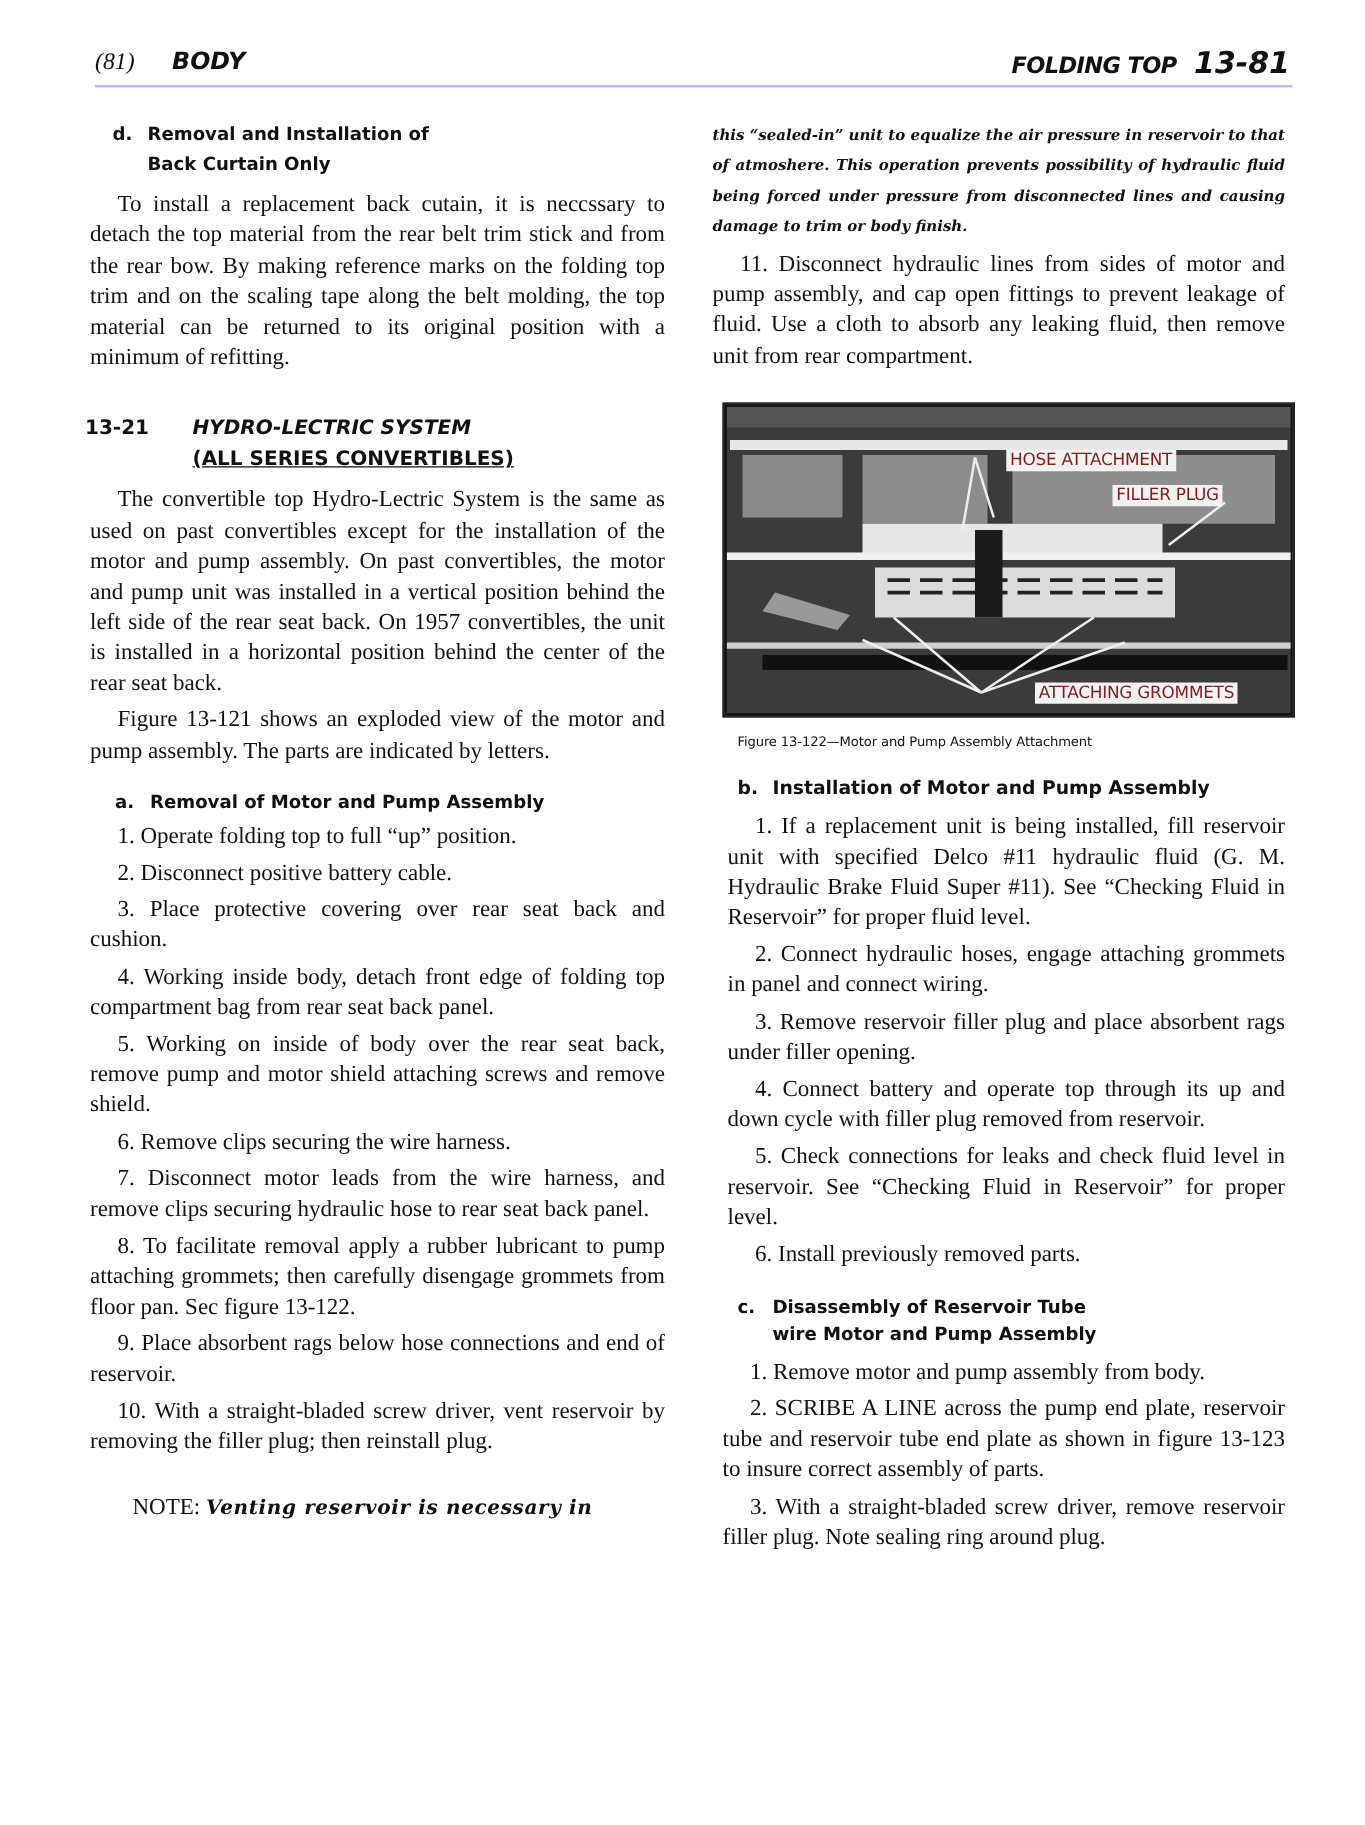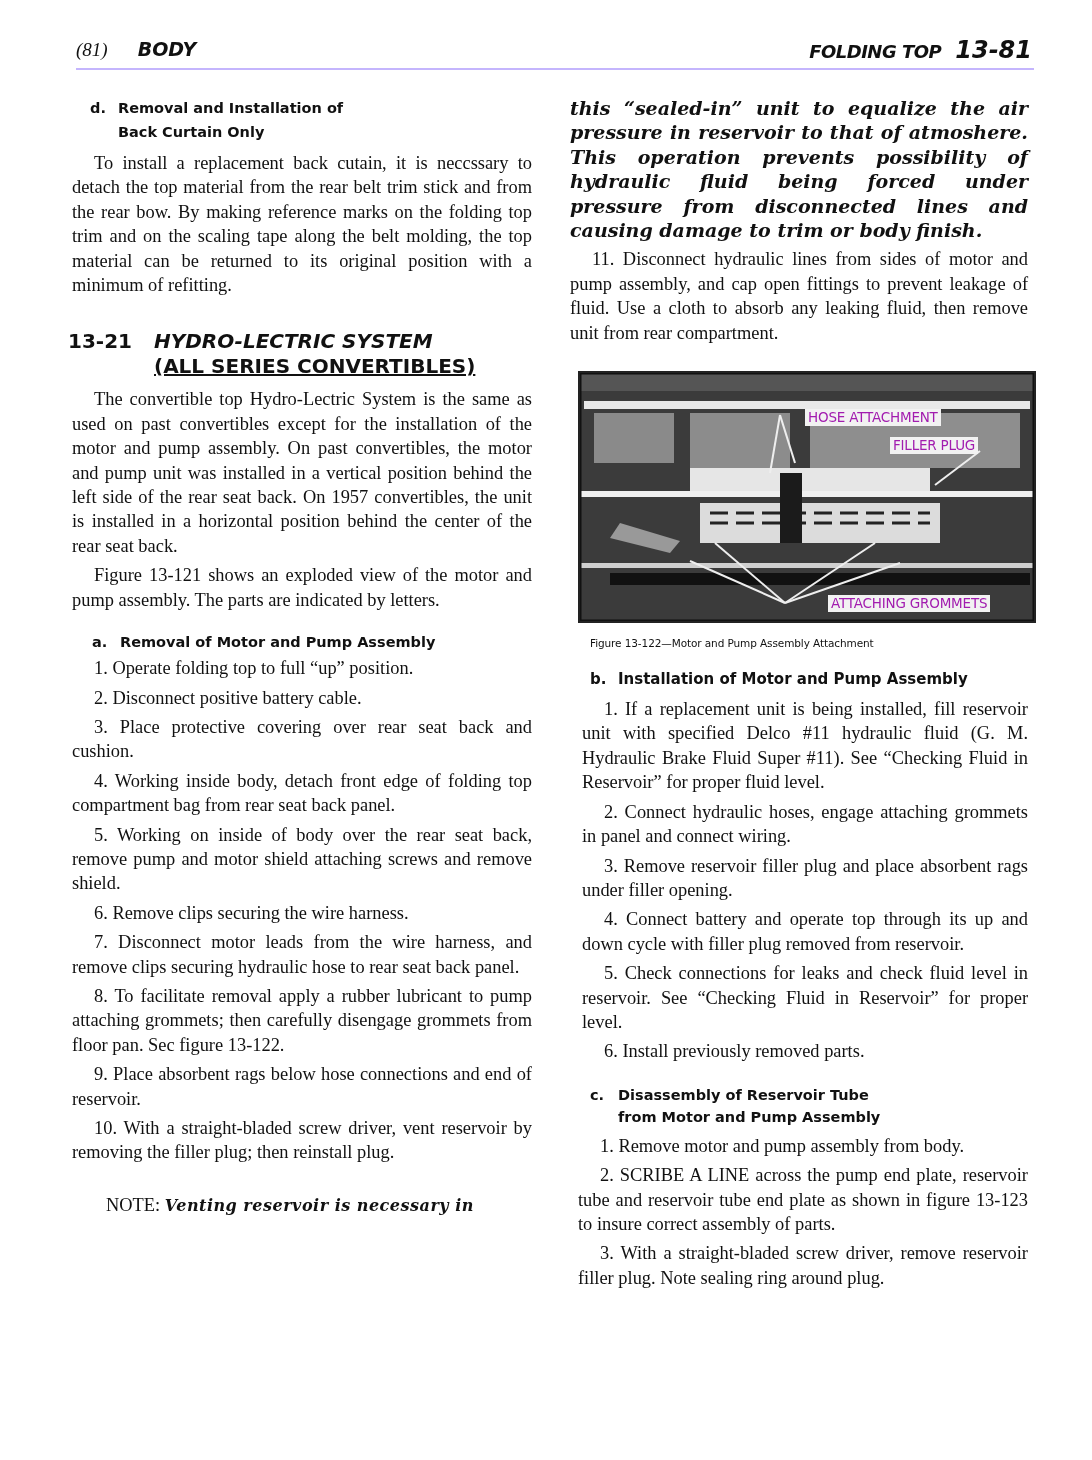--- a/index.html
+++ b/index.html
@@ -12,30 +12,30 @@
   .hdr-right { position: absolute; right: 2px; top: 2px; display: flex; align-items: baseline; }
   .hdr-chapter { font-family: "DejaVu Sans", sans-serif; font-weight: bold; font-size: 18px; letter-spacing: -0.5px; }
   .hdr-page { font-family: "DejaVu Sans", sans-serif; font-weight: bold; font-size: 24px; margin-left: 14px; }
 
   .col { position: absolute; top: 96px; }
   .col-left { left: 72px; width: 460px; }
   .col-right { left: 570px; width: 458px; top: 96px; }
 
   p { margin: 0; font-family: "Liberation Serif", serif; font-size: 18.4px; line-height: 24.4px; text-align: justify; text-indent: 22px; }
   p.noindent { text-indent: 0; }
-  p.italic { font-style: italic; font-weight: bold; font-family: "DejaVu Serif", serif; font-size: 19px; line-height: 24.4px; }
+  p.italic { font-style: italic; font-weight: bold; font-family: "DejaVu Serif", serif; font-size: 12px; line-height: 24.4px; }
   .step { margin-top: 5px; }
   .sub { font-family: "DejaVu Sans", sans-serif; font-weight: bold; font-size: 14.5px; line-height: 24px; padding-left: 20px; display: flex; }
   .sub .letter { width: 28px; flex: none; }
   .sub .title { display: block; }
-  .major { font-family: "DejaVu Sans", sans-serif; font-weight: bold; font-size: 20px; line-height: 25px; display: flex; margin-left: -4px; }
+  .major { font-family: "DejaVu Sans", sans-serif; font-weight: bold; font-size: 16px; line-height: 25px; display: flex; margin-left: -4px; }
   .major .num { width: 86px; flex: none; }
 
   .figure { position: relative; width: 454px; height: 248px; background: #3a3a3a; border: 2px solid #222; margin-left: 8px; overflow: hidden; }
-  .figure .lbl { position: absolute; background: #f2f2f2; color: #a21caf; font-family: "DejaVu Sans", sans-serif; font-size: 13.5px; padding: 0 3px; line-height: 17px; letter-spacing: -0.2px; }
+  .figure .lbl { position: absolute; background: #f2f2f2; color: #7f1d1d; font-family: "DejaVu Sans", sans-serif; font-size: 13.5px; padding: 0 3px; line-height: 17px; letter-spacing: -0.2px; }
   .caption { font-family: "DejaVu Sans", sans-serif; font-weight: normal; font-size: 10.5px; margin-top: 14px; margin-left: 20px; letter-spacing: -0.1px; }
 </style>
 </head>
 <body>
 
 <div class="header">
   <div class="hdr-left">
     <span class="hdr-pagenum">(81)</span>
     <span class="hdr-section">BODY</span>
   </div>
@@ -133,21 +133,21 @@
     <p class="step">3. Remove reservoir filler plug and place absorbent rags under filler opening.</p>
     <p class="step">4. Connect battery and operate top through its up and down cycle with filler plug removed from reservoir.</p>
     <p class="step">5. Check connections for leaks and check fluid level in reservoir. See “Checking Fluid in Reservoir” for proper level.</p>
     <p class="step">6. Install previously removed parts.</p>
   </div>
 
   <div class="sub" style="margin-top:20px; font-size:14.5px; line-height:22px;">
     <span class="letter">c.</span>
     <span>
       <span class="title">Disassembly of Reservoir Tube</span>
-      <span class="title">from Motor and Pump Assembly</span>
+      <span class="title">wire Motor and Pump Assembly</span>
     </span>
   </div>
   <div style="padding-left:8px;">
     <p class="step" style="margin-top:6px;">1. Remove motor and pump assembly from body.</p>
     <p class="step">2. SCRIBE A LINE across the pump end plate, reservoir tube and reservoir tube end plate as shown in figure 13-123 to insure correct assembly of parts.</p>
     <p class="step">3. With a straight-bladed screw driver, remove reservoir filler plug. Note sealing ring around plug.</p>
   </div>
 </div>
 
 </body></html>

